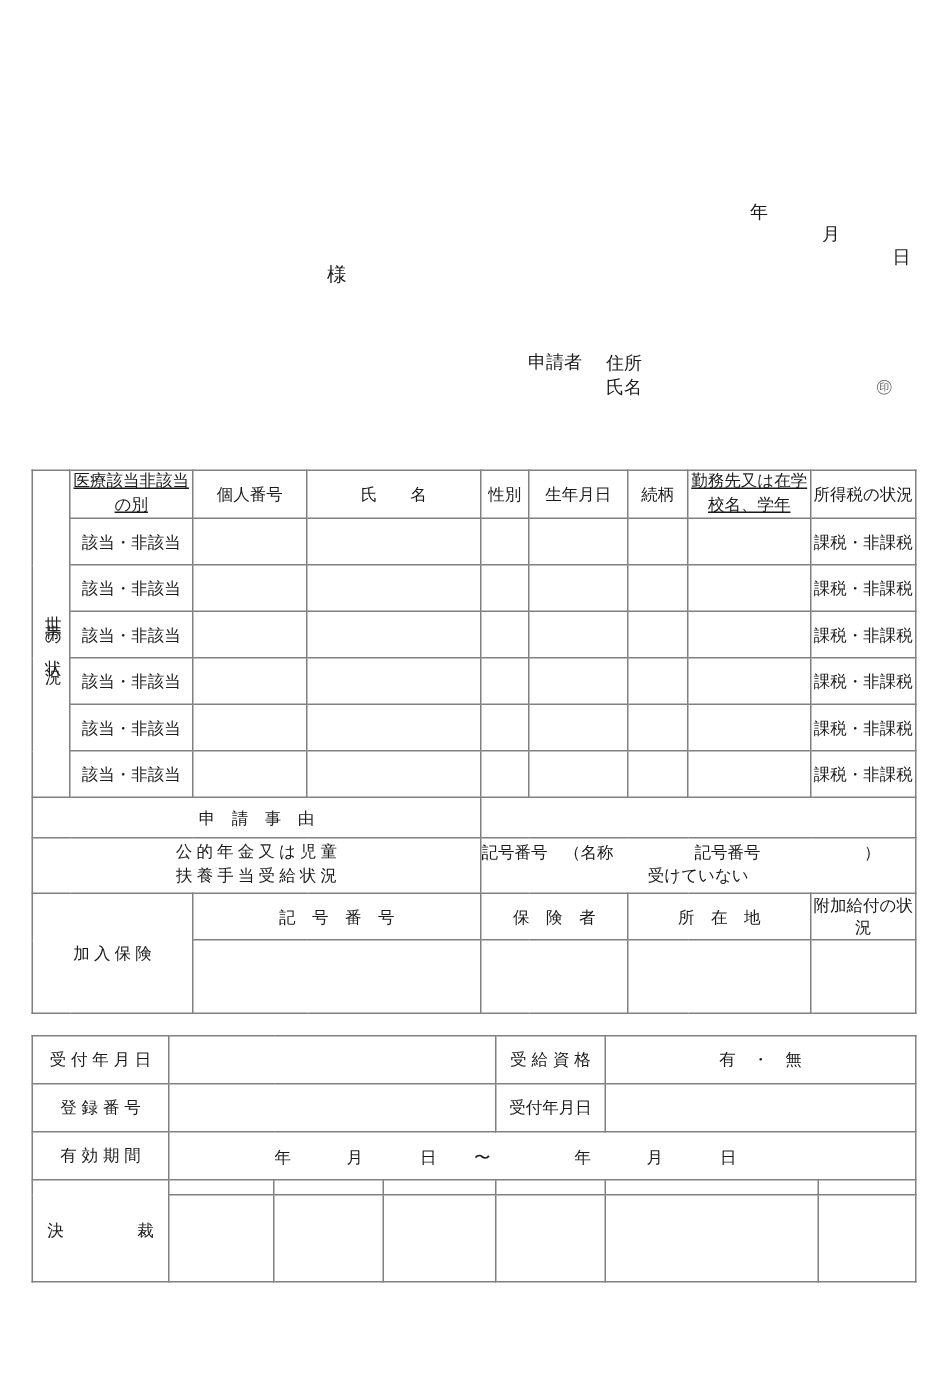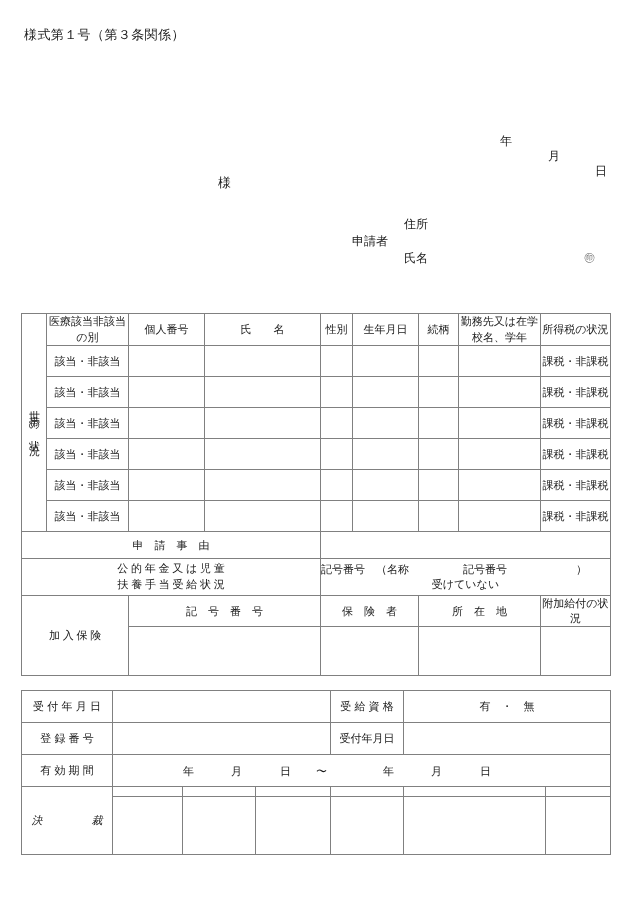--- a/index.html
+++ b/index.html
@@ -31,21 +31,21 @@
   #doc-title        { left: 0;     top: 80px;  width: 630px; text-align: center; font-size: 14px; letter-spacing: .6px; }
   #date-line        { left: 0;     top: 118px; width: 630px; font-size: 12px; }
   #date-line .dl    { position: absolute; }
   #date-y           { left: 500px; }
   #date-m           { left: 548px; }
   #date-d           { left: 595px; }
   #addressee-sama   { left: 218px; top: 174px; font-size: 13px; }
 
   #applicant-block  { left: 352px; top: 216px; font-size: 12px; }
   #applicant-label  { position: absolute; left: 0;   top: 17px; }
-  #applicant-addr   { position: absolute; left: 52px; top: 0px; }
+  #applicant-addr   { position: absolute; left: 52px; top: 18px; }
   #applicant-name   { position: absolute; left: 52px; top: 34px; }
   #seal-mark        { position: absolute; left: 232px; top: 34px; font-size: 11px; color: #555; }
 
   #intro-line       { left: 27px;  top: 281px; font-size: 12px; letter-spacing: .3px; }
 
   
   .tbl {
     position: absolute;
     border-collapse: collapse;
     table-layout: fixed;
@@ -53,23 +53,23 @@
     background: #fff;
   }
   .tbl td {
     border: 1px solid #808080;
     padding: 0;
     text-align: center;
     vertical-align: middle;
     font-weight: normal;
   }
   .sp  { letter-spacing: 3.2px; text-indent: 3.2px; }
-  .sp3 { letter-spacing: 9px;   text-indent: 9px; font-style: italic; }
+  .sp3 { letter-spacing: 9px;   text-indent: 9px; }
   .lft { text-align: left; padding-left: 6px; }
-  .two-line { line-height: 1.42; }
+  .two-line { line-height: 1.42; text-decoration: underline; }
 
   
   .vert {
     writing-mode: vertical-rl;
     text-orientation: upright;
     letter-spacing: 6px;
     margin: 0 auto;
     line-height: 1;
     font-size: 11px;
   }
@@ -81,21 +81,20 @@
 
   
   #official-table { left: 21px; top: 690px; width: 589px; }
   .hline2 { line-height: 1.45; }
 </style>
 </head>
 <body>
 
 <div class="page">
 
-  <div class="abs" id="form-number">様式第１号（第３条関係）</div>
 
 
   <div class="abs" id="date-line">
     <span class="dl" id="date-y">年</span>
     <span class="dl" id="date-m">月</span>
     <span class="dl" id="date-d">日</span>
   </div>
 
   <div class="abs" id="addressee-sama">様</div>
 

